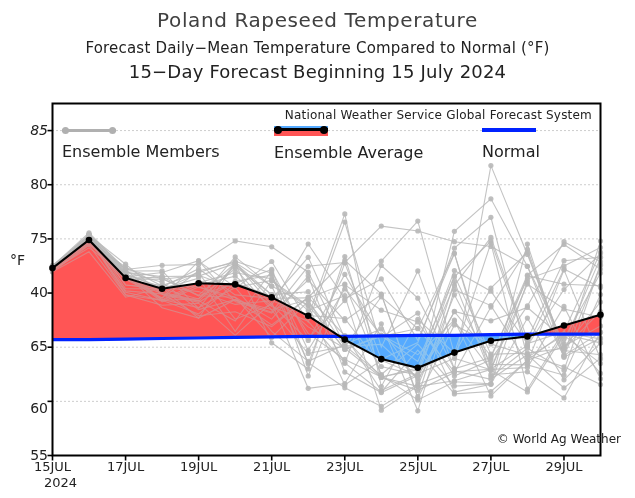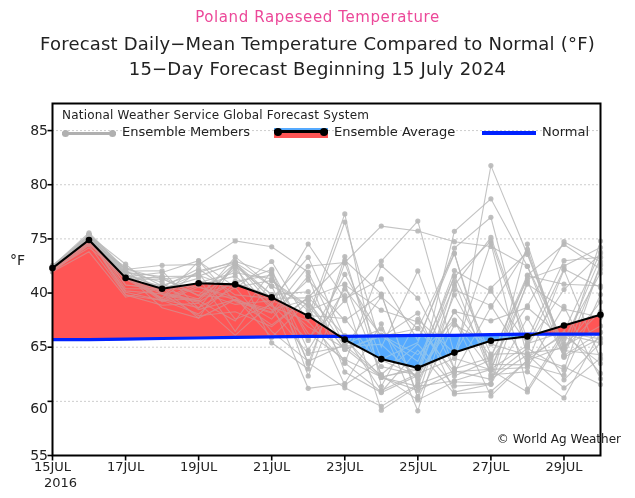--- a/index.html
+++ b/index.html
@@ -1,40 +1,40 @@
 <!DOCTYPE html>
 <html><head>
 <meta charset="utf-8">
 <style>
   html,body{margin:0;padding:0;background:#ffffff;}
   body{width:635px;height:498px;overflow:hidden;
        font-family:"DejaVu Sans","Liberation Sans",sans-serif;color:#1a1a1a;}
   #root{position:relative;width:635px;height:498px;}
 
   .titles{position:absolute;left:0;top:0;width:635px;text-align:center;}
-  .t1{font-size:15px;letter-spacing:.6px;margin-top:8px;color:#ec4899;}
-  .t2{font-size:18px;letter-spacing:.2px;margin-top:7px;color:#222;}
+  .t1{font-size:20px;letter-spacing:.6px;margin-top:8px;color:#404040;}
+  .t2{font-size:15px;letter-spacing:.2px;margin-top:7px;color:#222;}
   .t3{font-size:15px;letter-spacing:.2px;margin-top:4px;color:#222;}
   .t4{font-size:18px;letter-spacing:.2px;margin-top:4px;color:#222;}
 
   .ylabel{position:absolute;left:10px;top:252px;font-size:14px;color:#222;}
 
   .ytick{position:absolute;right:0;text-align:right;width:34px;
          font-size:14px;color:#222;transform:translateY(-9px);}
   #yticks{position:absolute;left:8px;top:0;width:40px;height:498px;}
 
   #xticks{position:absolute;left:0;top:459px;width:572px;height:40px;}
   .xtick{position:absolute;font-size:13px;color:#222;transform:translateX(-50%);
          white-space:nowrap;}
   .xsub{position:absolute;font-size:13px;color:#222;transform:translateX(-50%);top:16px;}
 
   .legend{position:absolute;left:62px;top:108px;width:530px;}
-  .lg-line1{font-size:12px;color:#222;letter-spacing:.2px;}
+  .lg-line1{font-size:12px;color:#222;letter-spacing:.2px;text-align:right;}
   .lg-row{position:relative;height:18px;margin-top:2px;}
-  .lg-item{position:absolute;display:flex;align-items:flex-end;gap:6px;font-size:13px;color:#222;}
+  .lg-item{position:absolute;display:flex;align-items:flex-start;gap:6px;font-size:16px;color:#222;flex-direction:column;}
   .sw{position:relative;width:54px;height:12px;}
   .sw .bar{position:absolute;left:0;top:5px;width:54px;height:3px;background:#b0b0b0;}
   .sw .dot{position:absolute;top:3px;width:7px;height:7px;border-radius:50%;background:#b0b0b0;}
   .sw .dot.l{left:0;} .sw .dot.r{right:0;}
   .sw2{position:relative;width:54px;height:13px;}
   .sw2 .red{position:absolute;left:0;top:7px;width:54px;height:5px;background:#ff5555;}
   .sw2 .blu{position:absolute;left:0;top:2px;width:54px;height:5px;background:#55aaff;}
   .sw2 .k{position:absolute;left:0;top:4px;width:54px;height:3px;background:#000;}
   .sw2 .d{position:absolute;top:2px;width:8px;height:8px;border-radius:50%;background:#000;}
   .sw2 .d.l{left:0;} .sw2 .d.r{right:0;}
@@ -57,25 +57,25 @@
   </div>
 
   <div class="ylabel">°F</div>
   <div id="yticks">
       <div class="ytick" style="top: 455.5px;">55</div>
       <div class="ytick" style="top: 401.346px; margin-top: 8px;">60</div>
       <div class="ytick" style="top: 347.192px;">65</div>
       <div class="ytick" style="top: 293.038px;">40</div>
       <div class="ytick" style="top: 238.885px;">75</div>
       <div class="ytick" style="top: 184.731px;">80</div>
-      <div class="ytick" style="top: 130.577px;">85</div>
+      <div class="ytick" style="top: 130.577px; font-style: italic;">85</div>
     </div>
   <div id="xticks">
       <div class="xtick" style="left: 52.5px;">15JUL</div>
-      <div class="xsub" style="left: 60.5px;">2016</div>
+      <div class="xsub" style="left: 60.5px;">2024</div>
       <div class="xtick" style="left: 125.567px;">17JUL</div>
       <div class="xtick" style="left: 198.633px;">19JUL</div>
       <div class="xtick" style="left: 271.7px;">21JUL</div>
       <div class="xtick" style="left: 344.767px;">23JUL</div>
       <div class="xtick" style="left: 417.833px;">25JUL</div>
       <div class="xtick" style="left: 490.9px;">27JUL</div>
       <div class="xtick" style="left: 563.967px;">29JUL</div>
     </div>
 
   <svg id="plot" width="635" height="498">

